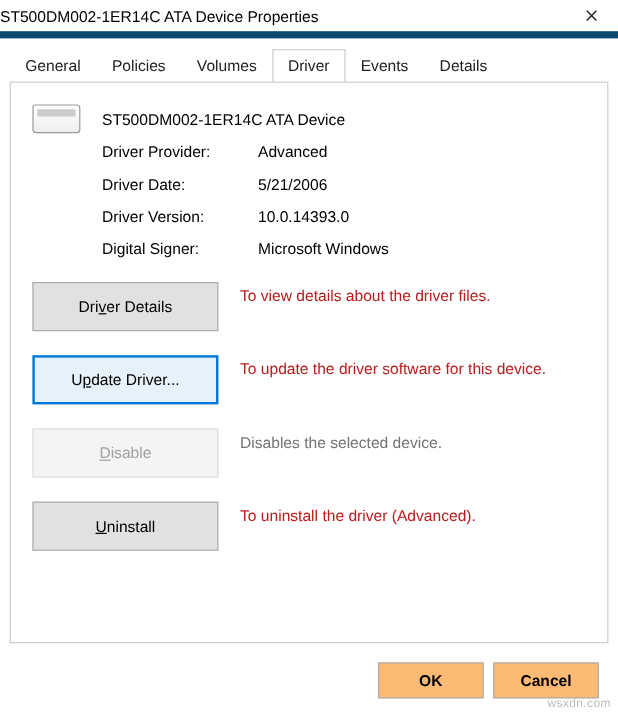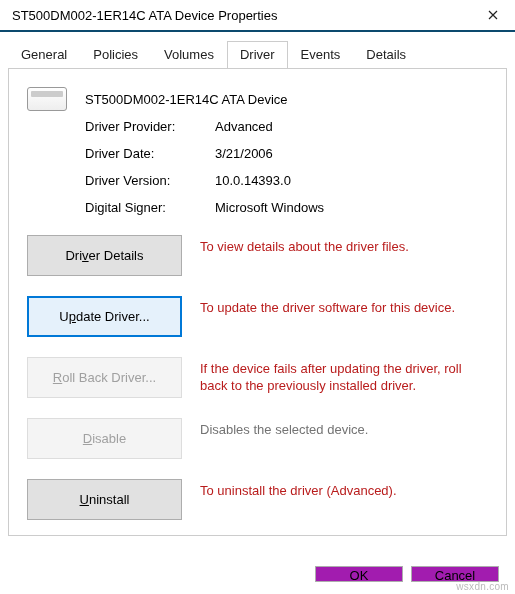--- a/index.html
+++ b/index.html
@@ -1,17 +1,17 @@
 <!DOCTYPE html>
 <html><head>
   <meta charset="utf-8">
   <style>
     * { box-sizing: border-box; font-family: "Segoe UI", Tahoma, sans-serif; }
     body { margin: 0; background: #fff; width: 515px; height: 594px; overflow: hidden; }
-    .titlebar { display: flex; align-items: center; justify-content: space-between; height: 32px; padding: 0 0 0 12px; border-bottom: 2px solid #0c4a6e; }
+    .titlebar { display: flex; align-items: center; justify-content: space-between; height: 32px; padding: 0 0 0 0; border-bottom: 6px solid #0c4a6e; }
     .titlebar .title { font-size: 13px; color: #000; }
     .titlebar .close { width: 44px; height: 32px; display: flex; align-items: center; justify-content: center; font-size: 15px; color: #222; }
     .tabs { display: flex; padding: 8px 8px 0 8px; align-items: flex-end; }
     .tab { padding: 5px 12px 6px 12px; font-size: 13px; color: #222; border: 1px solid transparent; cursor: default; }
     .tab.selected { border: 1px solid #ccc; border-bottom: 1px solid #fff; background: #fff; position: relative; top: 1px; }
     .tab:not(.selected) { border-bottom: none; }
     .tabpanel { border: 1px solid #ccc; margin: 0 8px 8px 8px; padding: 18px 18px 18px 18px; height: 468px; position: relative; }
     .device-header { display: flex; align-items: center; gap: 18px; margin-bottom: 8px; }
     .device-icon { width: 40px; height: 24px; border: 1px solid #999; border-radius: 3px; background: linear-gradient(#fff,#eee); position: relative; }
     .device-icon::after { content:""; position:absolute; top:3px; left:3px; right:3px; height:6px; background:#ccc; border-radius:1px; }
@@ -20,21 +20,21 @@
     .info-label { width: 130px; }
     .info-value { }
     .action-row { display: flex; align-items: flex-start; gap: 18px; margin-top: 20px; }
     .wbtn { width: 155px; height: 41px; font-size: 13px; background: #e1e1e1; border: 1px solid #adadad; padding: 0; cursor: default; }
     .wbtn.highlighted { border: 2px solid #0078d7; background: #e5f1fb; }
     .wbtn:disabled { color: #a0a0a0; background: #f4f4f4; border: 1px solid #ddd; }
     .wbtn .ul { text-decoration: underline; }
     .action-desc { font-size: 13px; color: #b91c1c; flex: 1; line-height: 1.3; padding-top: 4px; }
     .action-desc.disabled { color: #737373; }
     .footer { position: absolute; bottom: 12px; right: 16px; display: flex; gap: 8px; }
-    .footer button { width: 88px; height: 16px; font-size: 13px; background: #a21caf; border: 1px solid #adadad; }
+    .footer button { width: 88px; height: 30px; font-size: 13px; background: #fdba74; border: 1px solid #adadad; font-weight: bold; }
     .watermark { position: absolute; bottom: 2px; right: 6px; font-size: 10px; color: #bbb; letter-spacing: .3px; }
   </style>
 </head>
 <body>
 
 <div class="titlebar">
   <span class="title">ST500DM002-1ER14C ATA Device Properties</span>
   <div class="close">
     <svg width="10" height="10" viewBox="0 0 10 10">
         <path d="M1 1 L9 9 M9 1 L1 9" stroke="#222" stroke-width="1.2"></path>
@@ -57,45 +57,41 @@
     <div class="device-icon"></div>
     <div class="device-name">ST500DM002-1ER14C ATA Device</div>
   </div>
 
   <div class="info-row">
     <span class="info-label">Driver Provider:</span>
     <span class="info-value">Advanced</span>
   </div>
   <div class="info-row">
     <span class="info-label">Driver Date:</span>
-    <span class="info-value">3/21/2006</span>
+    <span class="info-value">5/21/2006</span>
   </div>
   <div class="info-row">
     <span class="info-label">Driver Version:</span>
     <span class="info-value">10.0.14393.0</span>
   </div>
   <div class="info-row">
     <span class="info-label">Digital Signer:</span>
     <span class="info-value">Microsoft Windows</span>
   </div>
 
   <div class="action-row">
     <button class="wbtn">Dri<span class="ul">v</span>er Details</button>
     <div class="action-desc">To view details about the driver files.</div>
   </div>
 
   <div class="action-row">
     <button class="wbtn highlighted">U<span class="ul">p</span>date Driver...</button>
     <div class="action-desc">To update the driver software for this device.</div>
   </div>
 
-  <div class="action-row">
-    <button class="wbtn" disabled=""><span class="ul">R</span>oll Back Driver...</button>
-    <div class="action-desc">If the device fails after updating the driver, roll back to the previously installed driver.</div>
-  </div>
 
   <div class="action-row">
     <button class="wbtn" disabled=""><span class="ul">D</span>isable</button>
     <div class="action-desc disabled">Disables the selected device.</div>
   </div>
 
   <div class="action-row">
     <button class="wbtn"><span class="ul">U</span>ninstall</button>
     <div class="action-desc">To uninstall the driver (Advanced).</div>
   </div>

